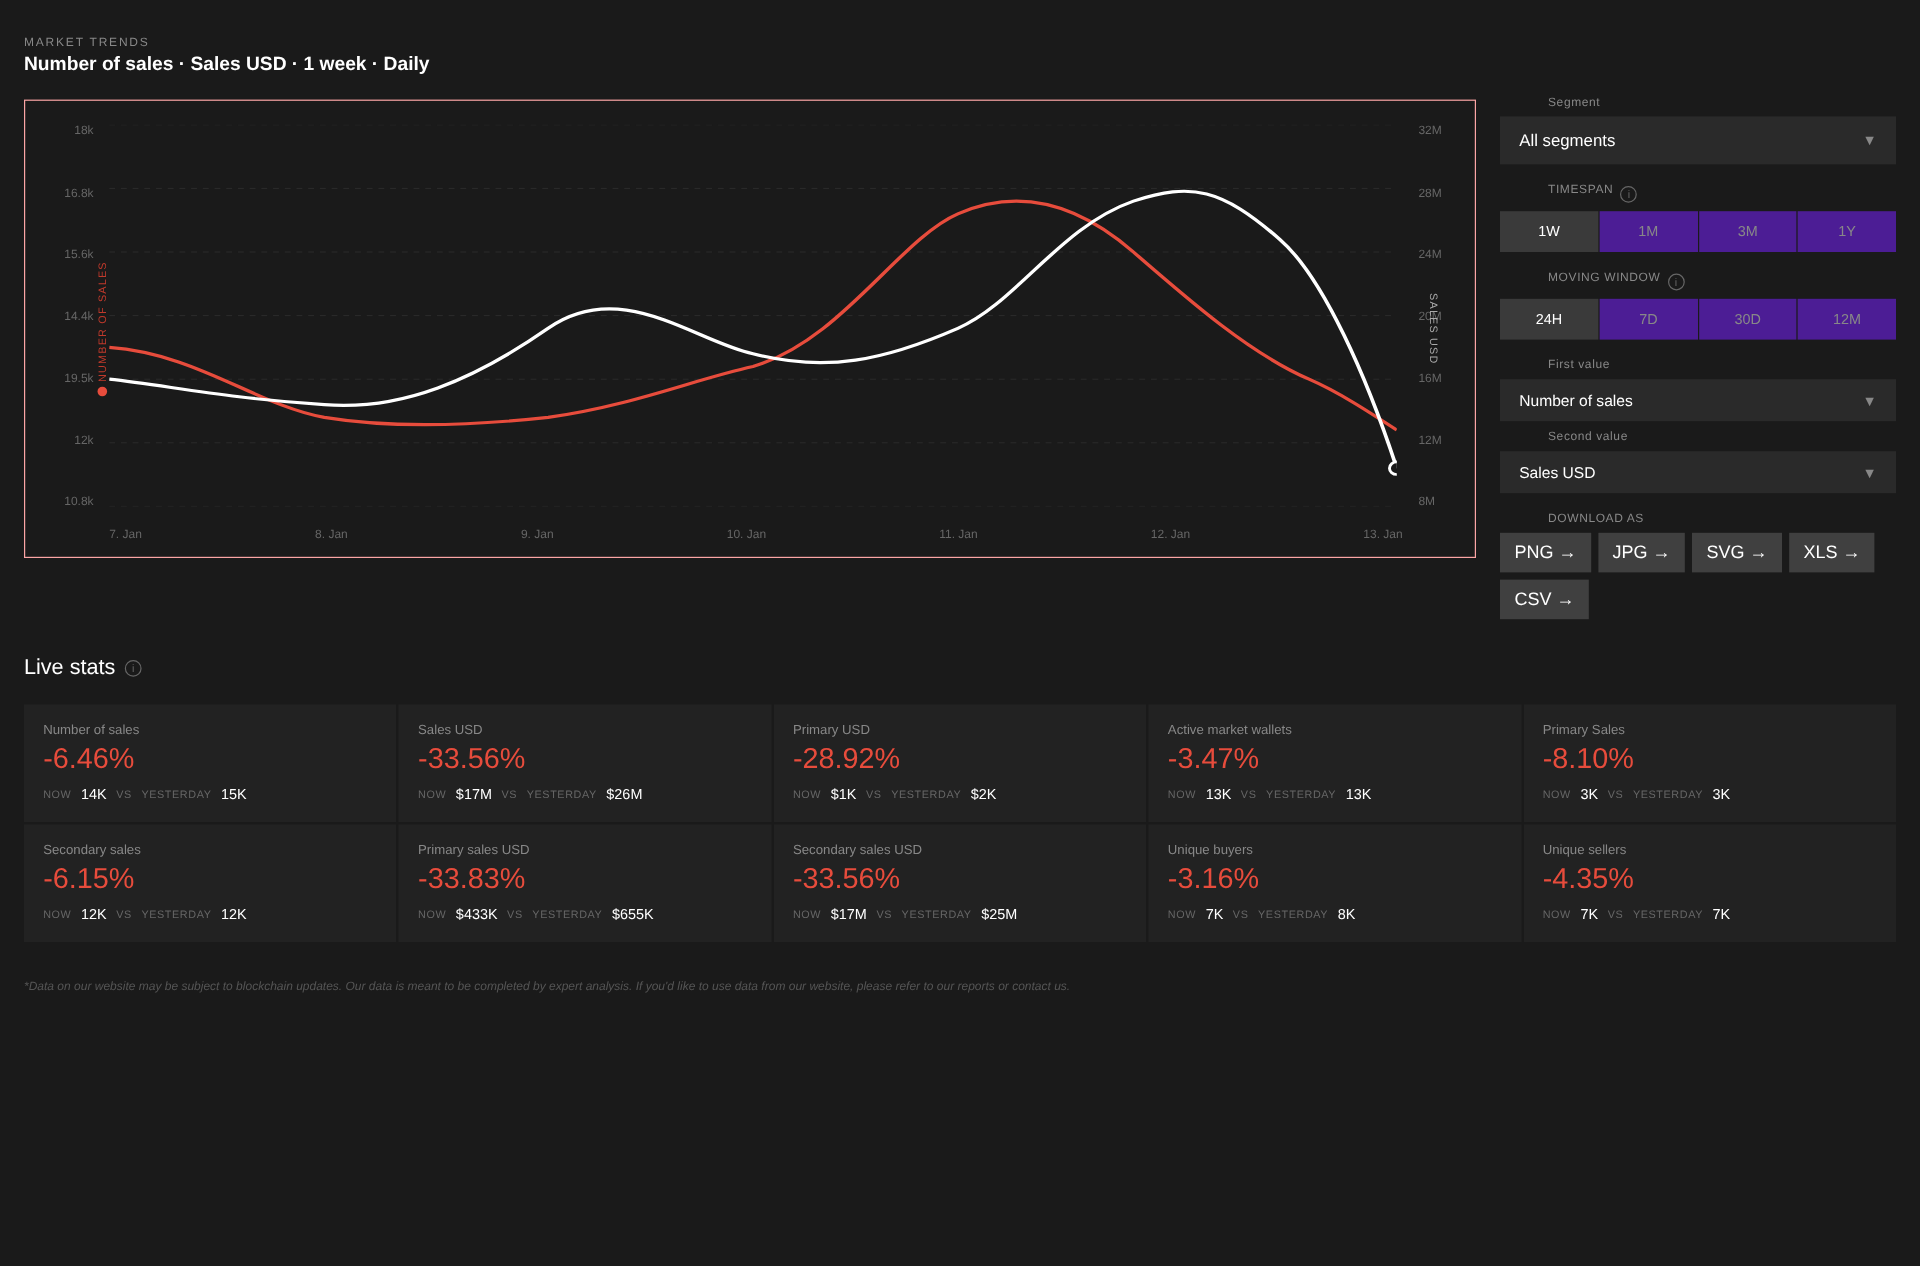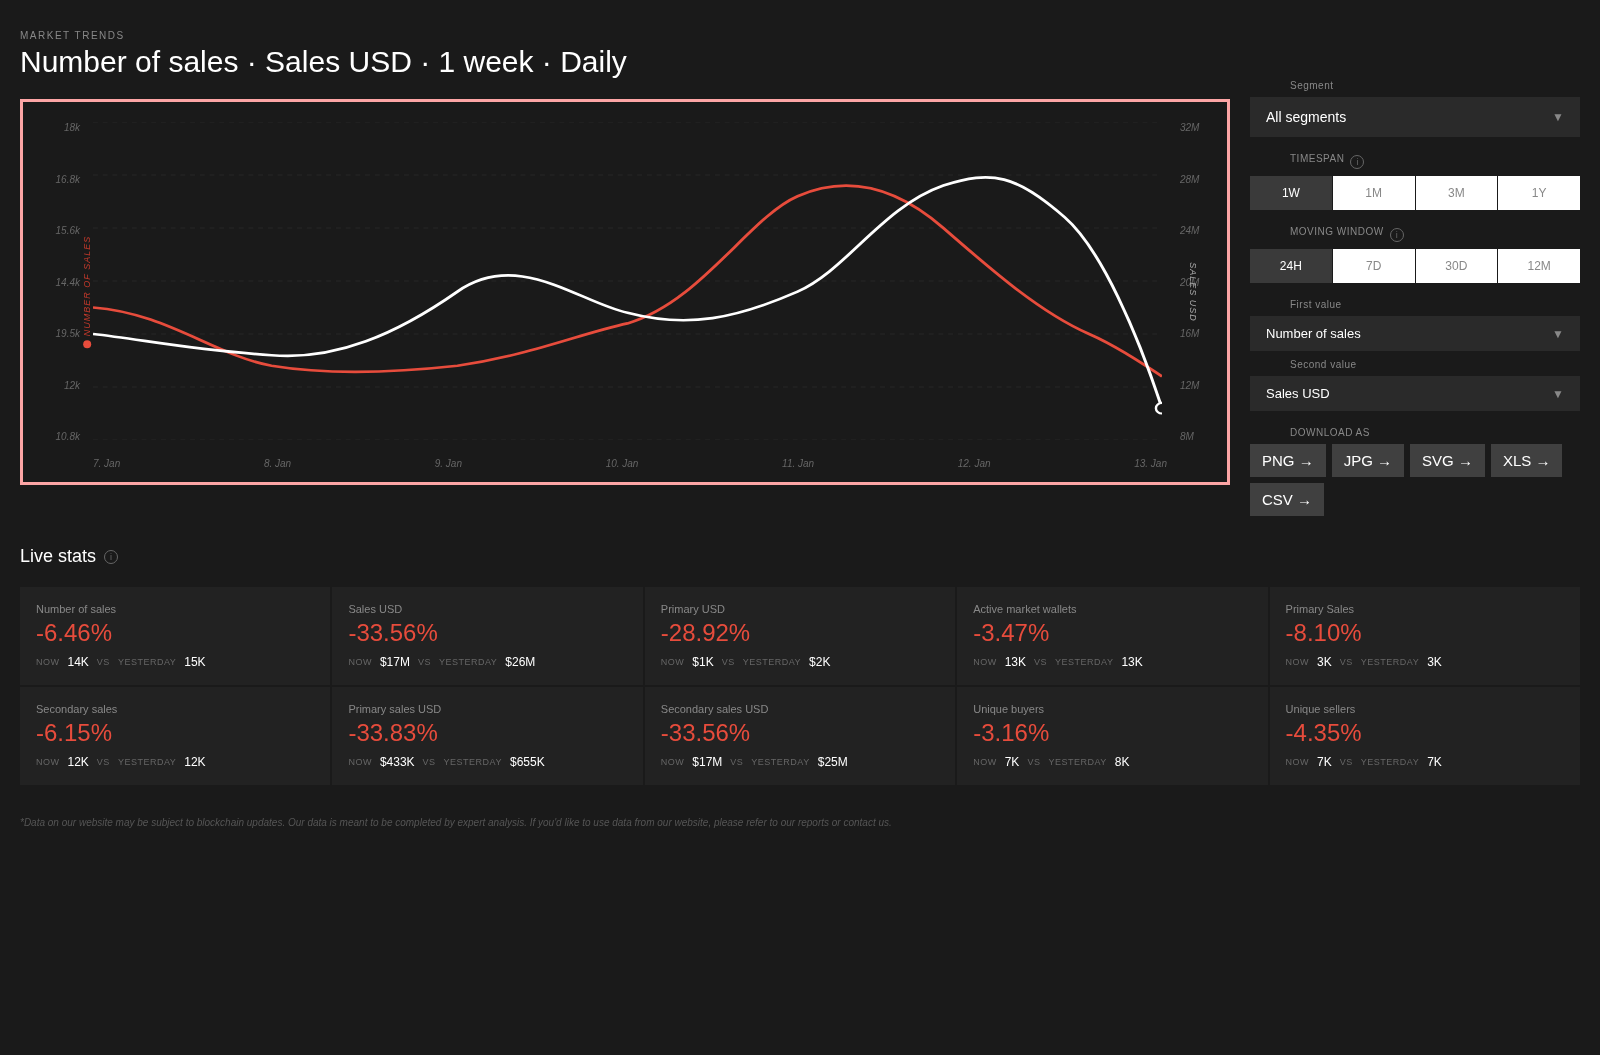--- a/index.html
+++ b/index.html
@@ -21,30 +21,29 @@
       min-width: 0;
     }
     .market-trends-label {
       color: #888;
       font-size: 10px;
       letter-spacing: 1.5px;
       text-transform: uppercase;
       margin-bottom: 4px;
     }
     .chart-title {
-      font-size: 30px;
-      font-weight: 400;
+      font-size: 16px;
+      font-weight: 700;
       color: #fff;
       margin-bottom: 20px;
     }
     .chart-wrapper {
       position: relative;
       background: #1a1a1a;
-      border: 3px solid #fca5a5;
-      font-style: italic;
+      border: 1px solid #fca5a5;
     }
     .chart-area {
       position: relative;
       height: 380px;
       padding: 20px 60px 40px 70px;
     }
     .y-axis-left {
       position: absolute;
       left: 0;
       top: 20px;
@@ -149,21 +148,21 @@
     .dropdown-arrow {
       color: #888;
       font-size: 12px;
     }
     .button-group {
       display: flex;
       gap: 1px;
       margin-bottom: 16px;
     }
     .btn-option {
-      background: #ffffff;
+      background: #4c1d95;
       border: none;
       color: #888;
       padding: 10px 0;
       flex: 1;
       cursor: pointer;
       font-size: 12px;
       text-align: center;
       transition: background 0.2s;
     }
     .btn-option.active {

